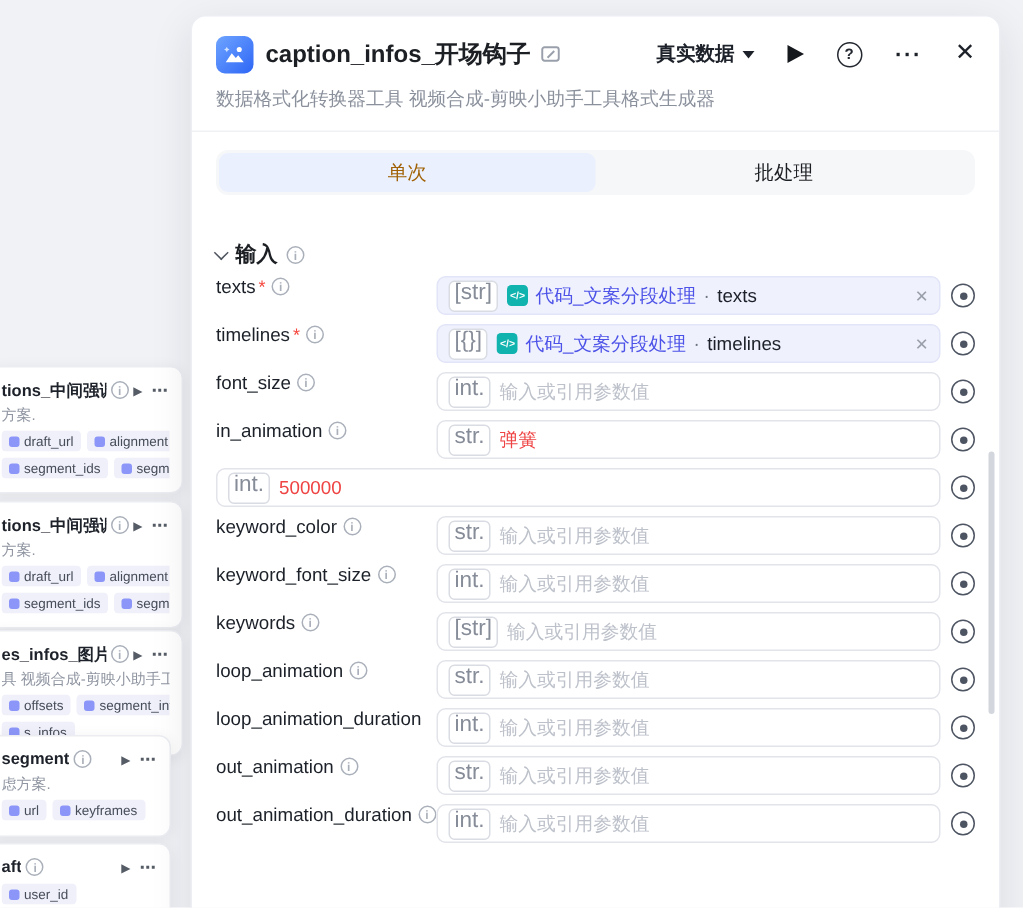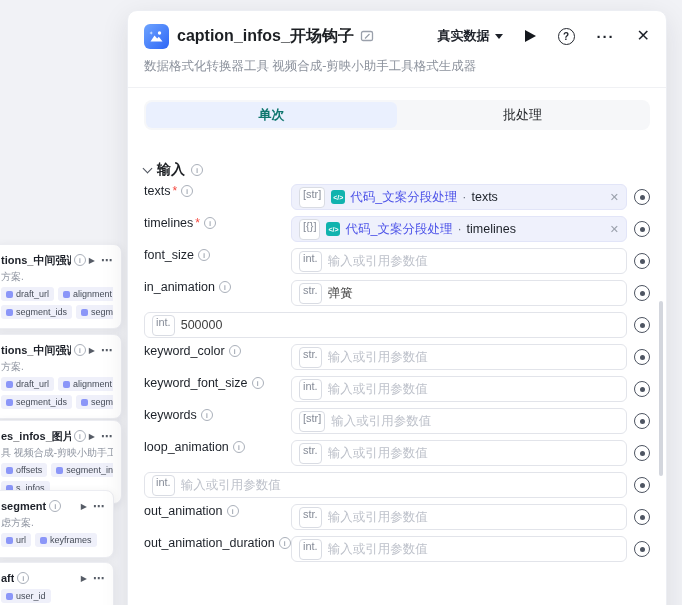--- a/index.html
+++ b/index.html
@@ -52,27 +52,27 @@
   .panel-title{ font-size:16px; font-weight:700; color:#1c1f23; }
   .rename-icon{ margin-left:6px; color:#9aa0ab; display:flex; }
   .header-actions{ margin-left:auto; display:flex; align-items:center; gap:22px; }
   .mode-select{ display:flex; align-items:center; gap:5px; font-size:13px; font-weight:700; color:#1d2129; cursor:pointer; }
   .caret-down{ width:0; height:0; border-left:4px solid transparent; border-right:4px solid transparent; border-top:5px solid #1d2129; }
   .run-icon{ width:0; height:0; border-top:6px solid transparent; border-bottom:6px solid transparent; border-left:11px solid #15181d; }
   .help-icon{ width:17px; height:17px; border:1.6px solid #23272f; border-radius:50%;
               display:flex; align-items:center; justify-content:center; font-size:10px; font-weight:700; color:#23272f; }
   .more-icon{ font-size:15px; font-weight:700; color:#1d2129; letter-spacing:1px; }
   .close-icon{ font-size:16px; color:#1d2129; line-height:1; }
-  .panel-subtitle{ margin-top:9px; font-size:12.5px; color:#8b919c; white-space:nowrap; overflow:hidden;font-family:Liberation Serif, serif; }
+  .panel-subtitle{ margin-top:9px; font-size:12.5px; color:#8b919c; white-space:nowrap; overflow:hidden; }
   .divider{ height:1px; background:#f0f1f4; margin-top:12px; }
 
   .tabs{ display:flex; margin:12px 16px 0; background:#f6f7f9; border-radius:8px; padding:2px; height:30px; }
   .tab{ flex:1; display:flex; align-items:center; justify-content:center; font-size:13px;
         color:#1c1f23; font-weight:500; border-radius:6px; cursor:pointer; }
-  .tab.active{ background:#eaf0fe; color:#0f766e; font-weight:700; }
+  .tab.active{ background:#eaf0fe; color:#a16207; font-weight:400; }
 
   .section-head{ display:flex; align-items:center; gap:6px; margin:30px 16px 0; height:20px; }
   .chevron{ width:7px; height:7px; border-left:1.6px solid #4e545e; border-bottom:1.6px solid #4e545e;
             transform:rotate(-45deg); margin-top:-3px; }
   .section-title{ font-size:14px; font-weight:700; color:#1c1f23; }
 
   .cols{ display:flex; margin:10px 16px 0; font-size:12px; color:#a7acb6; height:16px; }
   .col-name{ width:147px; flex:none; }
 
   .rows{ margin:4px 16px 0; }
@@ -81,29 +81,29 @@
   .row-name{ font-size:12.5px; color:#1c2129; white-space:nowrap; }
   .req{ color:#f5483f; font-size:12px; margin-left:-2px; }
   .info-icon{ width:12px; height:12px; border:1px solid #aab0ba; border-radius:50%; flex:none;
               display:inline-flex; align-items:center; justify-content:center;
               font-size:8px; color:#aab0ba; font-weight:700; }
   .info-icon::after{ content:"i"; }
   .row-right{ flex:1; display:flex; align-items:center; gap:7px; min-width:0; }
   .input-box{ flex:1; height:26px; border:1px solid #e2e4ea; border-radius:6px;
               display:flex; align-items:center; gap:6px; padding:0 7px; min-width:0; background:#fff; }
   .input-box.ref{ background:#eff1fc; border-color:#e2e5f8; }
-  .type-tag{ flex:none; font-size:11px; color:#868c98; border:1px solid #d9dce3; border-radius:4px;
+  .type-tag{ flex:none; font-size:15px; color:#868c98; border:1px solid #d9dce3; border-radius:4px;
              padding:0 3px; height:21px; line-height:13px; background:#fff; }
   .ref-chip{ display:flex; align-items:center; gap:5px; min-width:0; overflow:hidden; }
   .code-icon{ width:14px; height:14px; border-radius:3px; background:#11b3ae; color:#fff;
               font-size:7px; font-weight:700; display:flex; align-items:center; justify-content:center; flex:none; }
   .ref-source{ font-size:12.5px; color:#4d53e8; white-space:nowrap; }
   .ref-sep{ font-size:12.5px; color:#6b7280; }
   .ref-field{ font-size:12.5px; color:#1c2129; font-weight:500; white-space:nowrap; }
-  .val-text{ flex:1; font-size:12.5px; color:#404040; white-space:nowrap; overflow:hidden; text-overflow:ellipsis; }
+  .val-text{ flex:1; font-size:12.5px; color:#ef4444; white-space:nowrap; overflow:hidden; text-overflow:ellipsis; }
   .val-text.ph{ color:#bdc1ca; }
   .clear-x{ margin-left:auto; font-size:11px; color:#9aa0ab; flex:none; cursor:pointer; }
   .dot-btn{ width:16px; height:16px; border:1.5px solid #4e5562; border-radius:50%; flex:none;
             position:relative; cursor:pointer; }
   .dot-btn::after{ content:""; position:absolute; left:50%; top:50%; width:5px; height:5px;
                    margin:-2.5px 0 0 -2.5px; border-radius:50%; background:#4e5562; }
 
   .scroll-thumb{ position:absolute; right:3px; top:290px; width:4px; height:175px;
                  background:#d3d6dd; border-radius:2px; }
 </style>
@@ -442,20 +442,24 @@
       <div class="input-box">
         <span class="type-tag">str.</span>
 
         <span class="val-text ph">输入或引用参数值</span>
 
       </div>
       <span class="dot-btn"></span>
     </div>
   </div>
       <div class="row">
+    <div class="row-left">
+      <span class="row-name">loop_animation_duration</span>
+
+    </div>
     <div class="row-right">
       <div class="input-box">
         <span class="type-tag">int.</span>
 
         <span class="val-text ph">输入或引用参数值</span>
 
       </div>
       <span class="dot-btn"></span>
     </div>
   </div>

